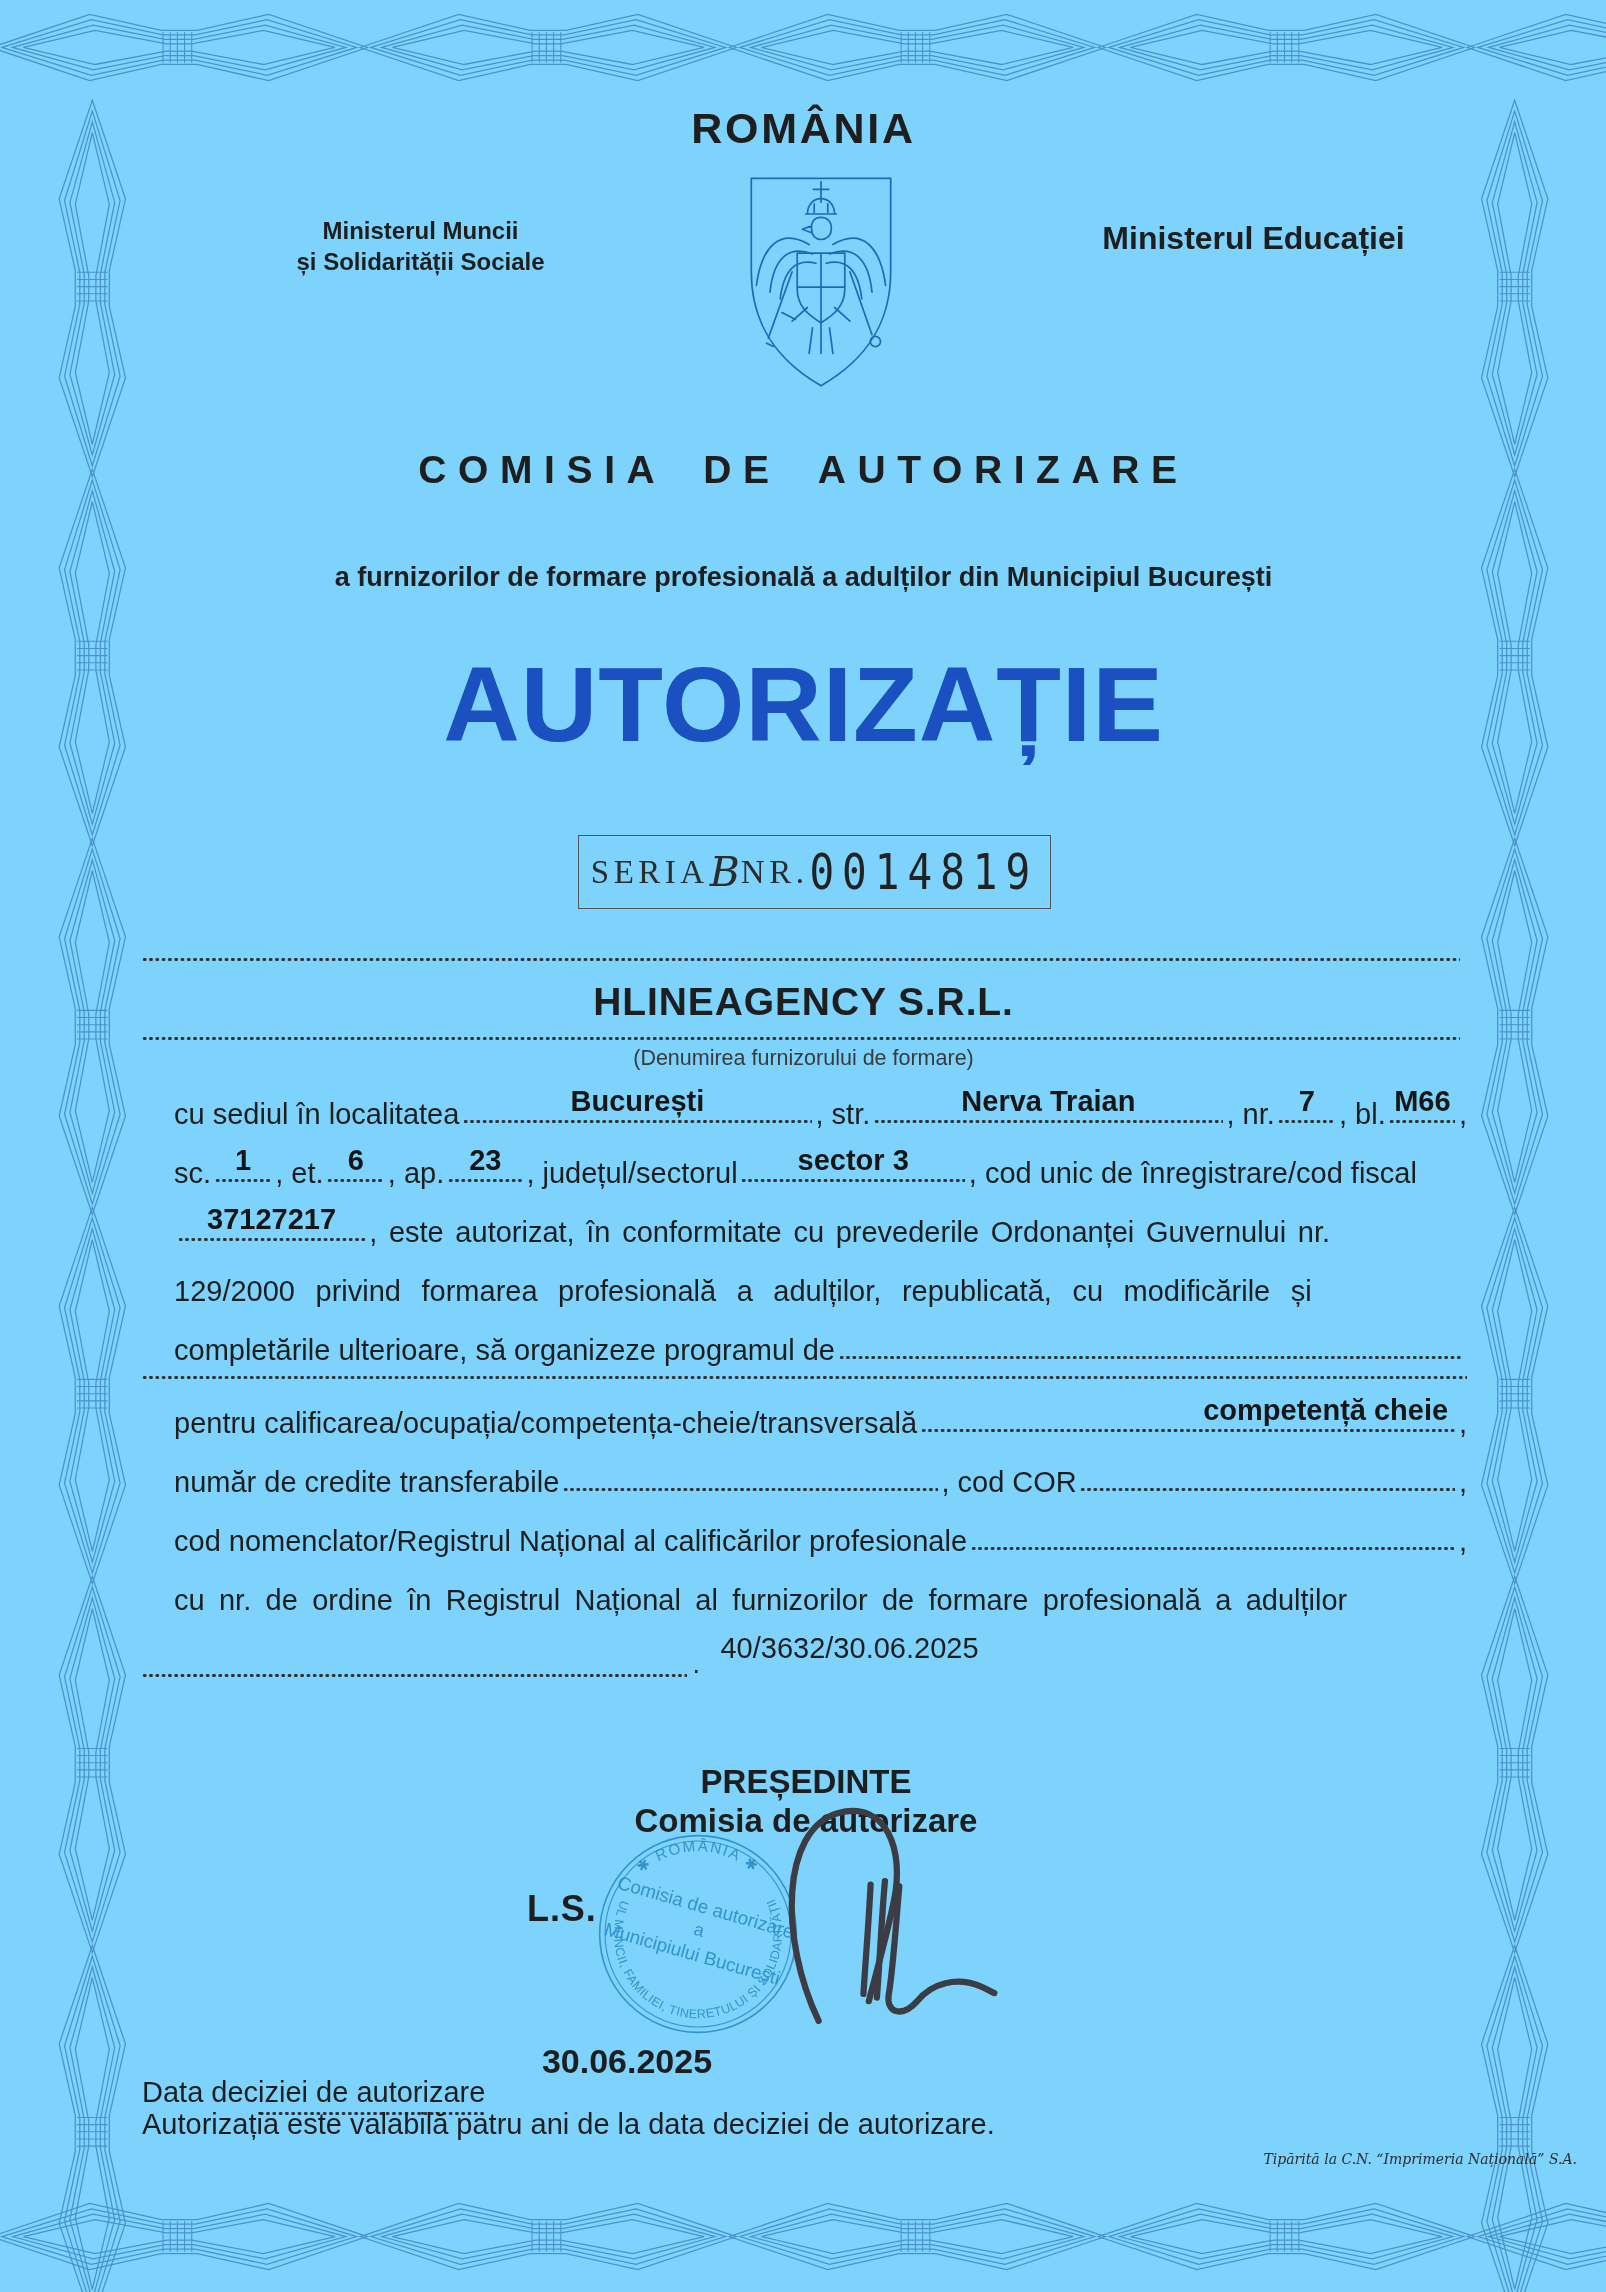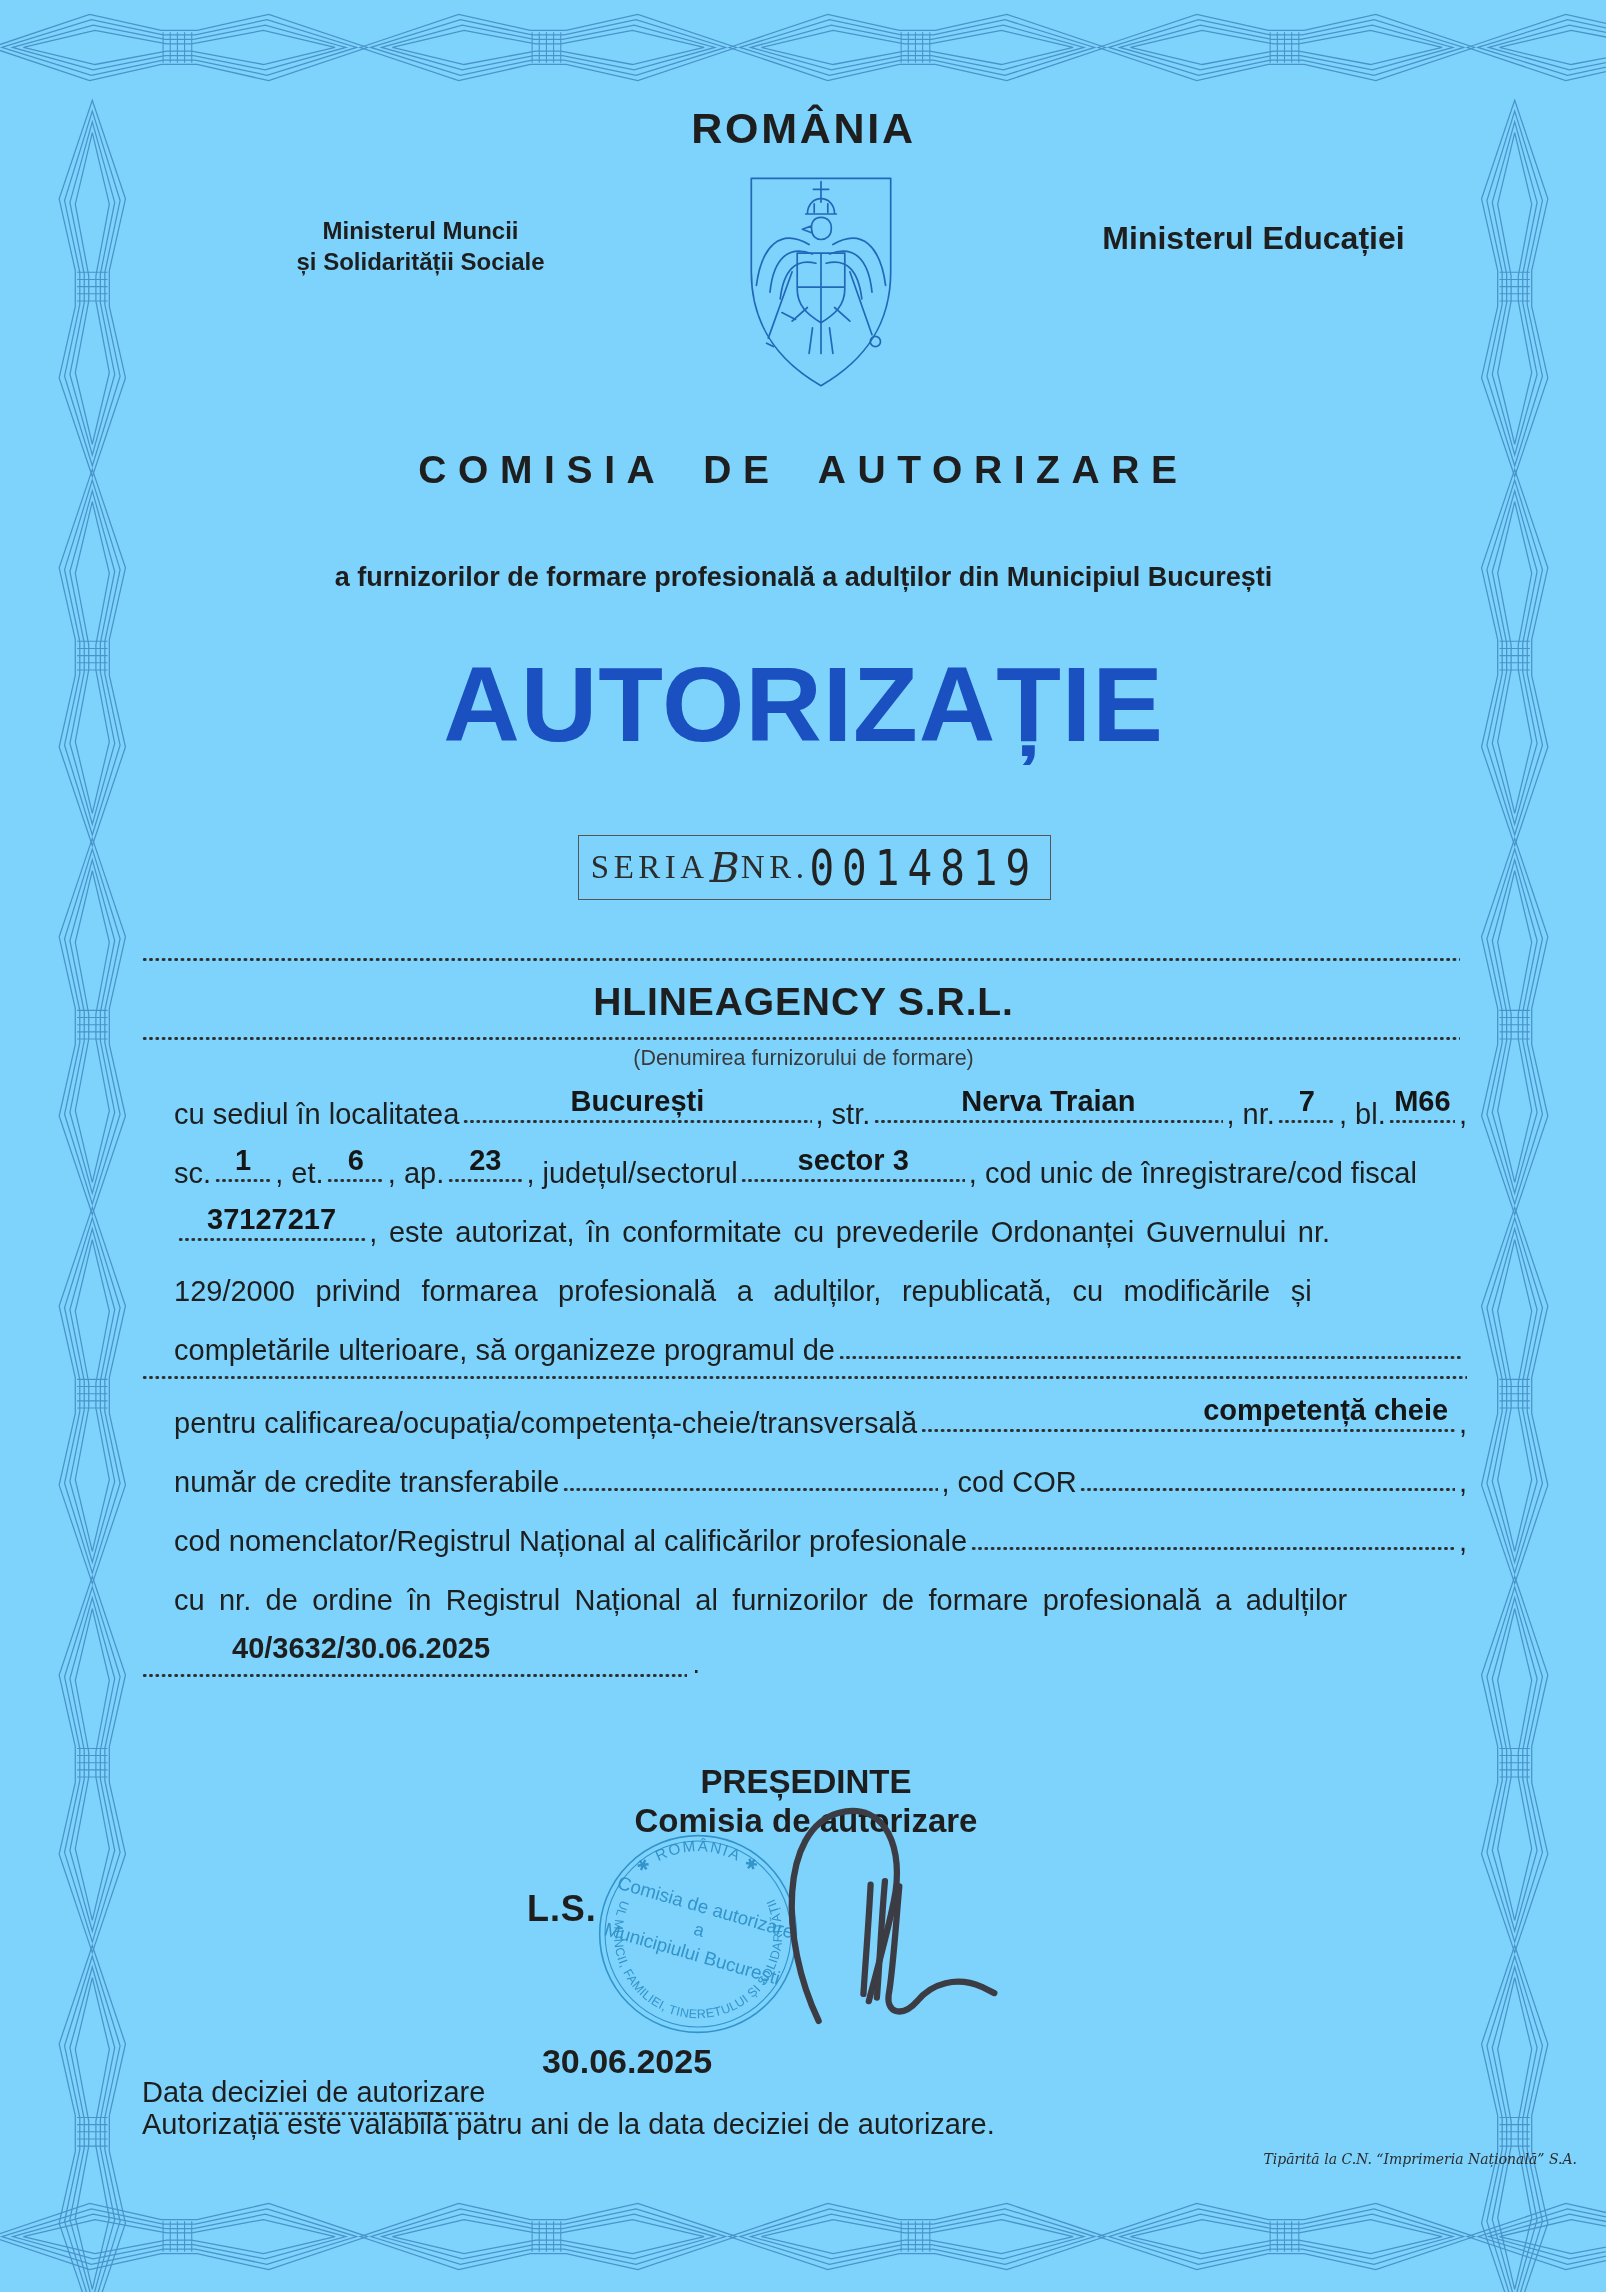--- a/index.html
+++ b/index.html
@@ -20,21 +20,21 @@
   .ministry-left  { left:134px; width:573px; top:215px; font-size:24px; font-weight:700; text-align:center; line-height:1.3; }
   .ministry-right { left:967px; width:573px; top:220px; font-size:32px; font-weight:700; text-align:center; }
   .arms { left:736px; top:170px; }
 
   .com-title { left:0; right:0; top:448px; font-size:39px; font-weight:700; letter-spacing:11.6px; word-spacing:16px; text-align:center; }
   .com-sub   { left:0; right:0; top:562px; font-size:27px; font-weight:700; text-align:center; }
 
   .doc-title { left:0; right:0; top:638px; font-size:106px; font-weight:700; text-align:center; letter-spacing:0.9px; line-height:1.25; }
 
   .seria-box {
-    left:578px; top:835px; width:473px; height:65px;
+    left:578px; top:835px; width:473px; height:74px;
     border:1.8px solid #555; display:flex; align-items:center; justify-content:center; gap:1px;
     font-family:"Liberation Serif", serif;
   }
   .seria-label, .nr-label { font-size:33px; letter-spacing:4.5px; color:#2c2c2c; }
   .seria-value { font-family:"DejaVu Serif", serif; font-style:italic; font-size:41px; color:#2c2c2c; }
   .nr-value { font-family:"DejaVu Sans Mono", monospace; font-size:41px; letter-spacing:8px; transform:scaleY(1.2); color:#222; }
 
   
   .dots, .dotline {
     height:9px;
@@ -53,21 +53,21 @@
   .frow > span.lbl { padding-bottom:0.9px; }
   .dots { position:relative; align-self:flex-end; margin:0 3.6px 6.3px 3.6px; }
   .grow { flex:1 1 auto; }
   .val { position:absolute; bottom:8px; left:50%; transform:translateX(-50%); font-weight:700; white-space:nowrap; font-size:29px; color:#161616; }
   .val.right { left:auto; right:7.2px; transform:none; }
   .w64 { width:57px; } .w74 { width:66px; } .w84 { width:75px; } .w210 { width:188px; } .w250 { width:224px; }
   .sp4  { word-spacing:3.6px; }  .sp14 { word-spacing:12.5px; } .sp7 { word-spacing:6.3px; }
   .program-val { height:43px; display:flex; align-items:flex-end; justify-content:center; font-weight:700; font-size:28px; }
   .program-dots { height:14.3px; display:flex; }
   .program-dots .dots { margin:0; }
-  .reg-row { height:47px; display:flex; align-items:flex-end; padding-left:90px; font-weight:700; }
+  .reg-row { height:47px; display:flex; align-items:flex-end; padding-left:90px; font-weight:400;justify-content:center; }
   .reg-dots { height:14.3px; display:flex; align-items:flex-end; }
   .reg-dots .dots { width:545px; margin:0 5.4px 0 0; }
 
   
   .sig-head { left:430px; width:752px; top:1763px; font-size:33px; font-weight:700; text-align:center; line-height:1.18; }
   .ls { left:527px; top:1888px; font-size:36px; font-weight:700; letter-spacing:0.9px; }
   .stamp { left:580px; top:1816px; }
   .signature { left:763px; top:1795px; }
 
   

